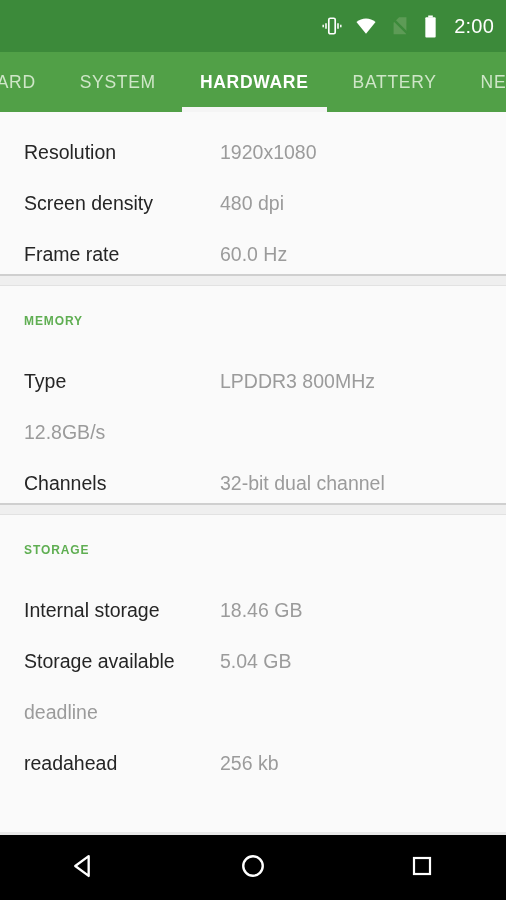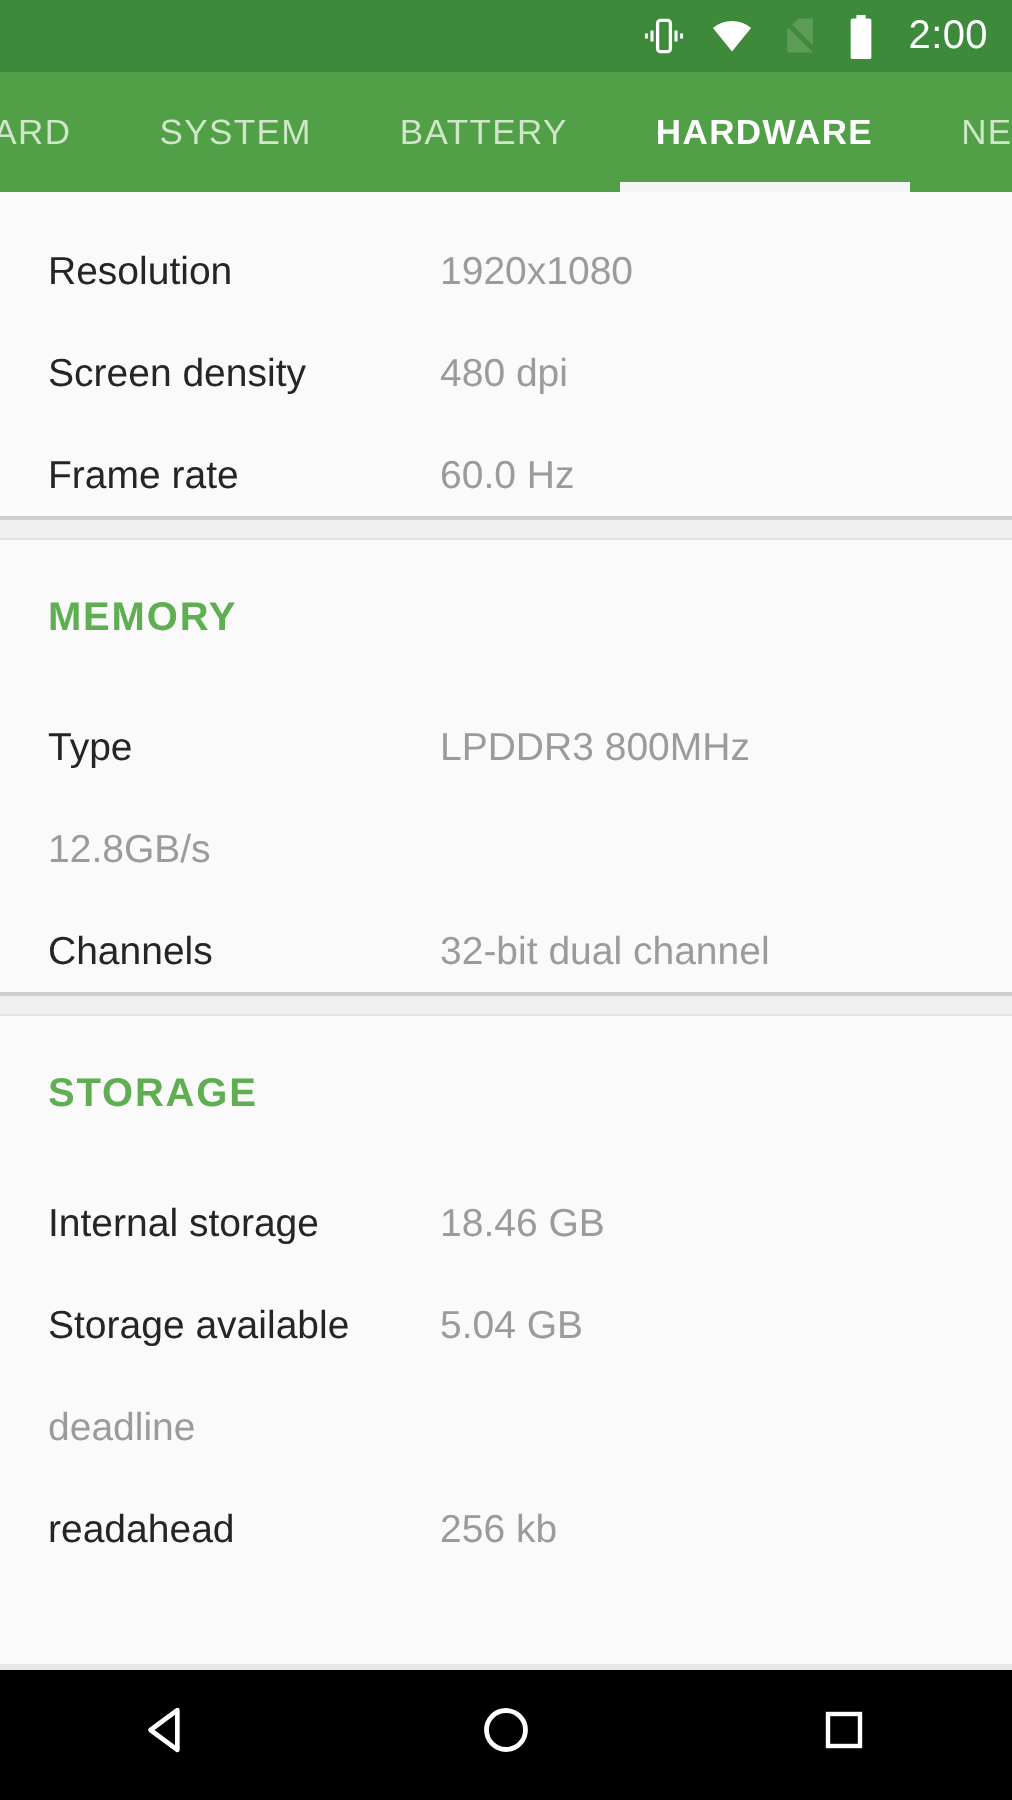--- a/index.html
+++ b/index.html
@@ -19,21 +19,21 @@
     position: relative;
     width: 506px;
     height: 900px;
     display: flex;
     flex-direction: column;
     background: #fafafa;
   }
 
   
   .status-bar {
-    height: 36px;
+    height: 52px;
     background: #3c8a3a;
     display: flex;
     align-items: center;
     justify-content: flex-end;
     padding: 0 12px 0 0;
     flex: 0 0 auto;
   }
   .status-icons {
     display: flex;
     align-items: center;
@@ -96,21 +96,21 @@
     flex: 1 1 auto;
     background: #fafafa;
     overflow: hidden;
     position: relative;
   }
 
   .section { background: #fafafa; }
 
   .section-header {
     color: #5fae52;
-    font-size: 20px;
+    font-size: 12px;
     font-weight: 700;
     letter-spacing: 0.9px;
     padding: 28px 0 14px 24px;
   }
 
   .row {
     display: flex;
     align-items: flex-end;
     height: 51px;
     padding: 0 24px;
@@ -199,25 +199,25 @@
     </div>
   </div>
 
   <div class="tab-bar">
     <div class="tab clipped-left">
       <span>BOARD</span>
     </div>
     <div class="tab">
       <span>SYSTEM</span>
     </div>
+    <div class="tab active">
+      <span>HARDWARE</span>
+    </div>
     <div class="tab">
       <span>BATTERY</span>
-    </div>
-    <div class="tab active">
-      <span>HARDWARE</span>
     </div>
     <div class="tab clipped-right">
       <span>NETW</span>
     </div>
   </div>
 
   <div class="content">
 
     <div class="section">
       <div class="row" style="height:52px;padding-top:10px;">

